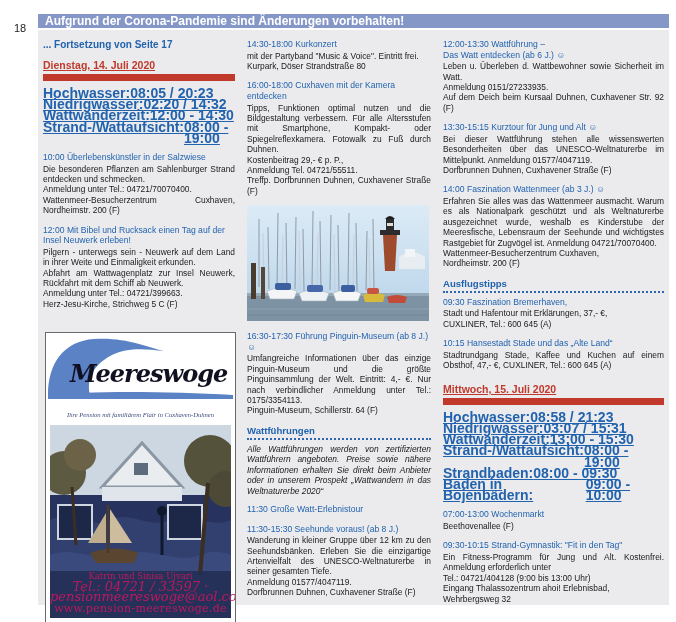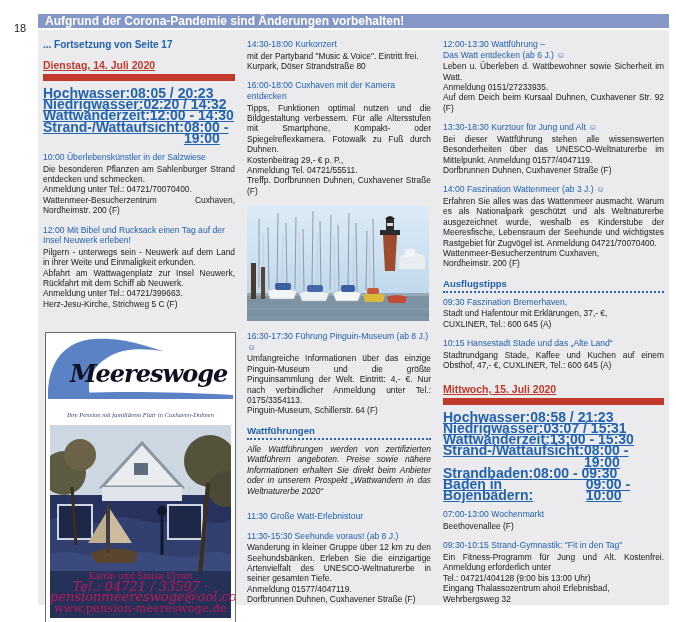--- a/index.html
+++ b/index.html
@@ -29,21 +29,21 @@
   .tide-row{display:flex;justify-content:flex-start;color:#2263ae;font-weight:bold;
     font-size:14px;line-height:11.2px;text-decoration:underline;}
   .ev{margin-bottom:9px;}
   .ev-title{color:#2263ae;font-weight:normal;font-size:8.6px;line-height:10.6px;
     white-space:pre-line;margin-bottom:1px;}
   .ev-body{font-size:8.4px;line-height:10.4px;white-space:pre-line;text-align:justify;}
   .section-head{
     color:#2263ae;font-weight:bold;font-size:9.6px;line-height:11px;
     border-bottom:2px dotted #2f66b0;padding-bottom:2px;margin-bottom:4px;
   }
-  .note{font-size:8.4px;line-height:10.4px;font-style:italic;text-align:justify;margin-bottom:15px;}
+  .note{font-size:8.4px;line-height:10.4px;font-style:italic;text-align:justify;margin-bottom:8px;}
 
   .photo{margin:3px 0 10px 0;line-height:0;}
 
   
   .ad{
     position:absolute;left:2px;top:293px;width:191px;height:292px;
     background:#ffffff;border:1px solid #6a6a6a;box-sizing:border-box;overflow:hidden;
   }
   .ad-logo-wrap{position:relative;height:76px;}
   .ad-logo-text{
@@ -257,21 +257,21 @@
 
   <div class="col col3">
     <div class="ev">
       <div class="ev-title">12:00-13:30 Wattführung –
 Das Watt entdecken (ab 6 J.) ☺</div>
       <div class="ev-body">Leben u. Überleben d. Wattbewohner sowie Sicherheit im Watt.
 Anmeldung 0151/27233935.
 Auf dem Deich beim Kursaal Duhnen, Cuxhavener Str. 92 (F)</div>
     </div>
     <div class="ev">
-      <div class="ev-title">13:30-18:30 Kurztour für Jung und Alt ☺</div>
+      <div class="ev-title">13:30-15:15 Kurztour für Jung und Alt ☺</div>
       <div class="ev-body">Bei dieser Wattführung stehen alle wissenswerten Besonderheiten über das UNESCO-Weltnaturerbe im Mittelpunkt. Anmeldung 01577/4047119.
 Dorfbrunnen Duhnen, Cuxhavener Straße (F)</div>
     </div>
     <div class="ev">
       <div class="ev-title">14:00 Faszination Wattenmeer (ab 3 J.) ☺</div>
       <div class="ev-body">Erfahren Sie alles was das Wattenmeer ausmacht. Warum es als Nationalpark geschützt und als Weltnaturerbe ausgezeichnet wurde, weshalb es Kinderstube der Meeresfische, Lebensraum der Seehunde und wichtigstes Rastgebiet für Zugvögel ist. Anmeldung 04721/70070400.
 Wattenmeer-Besucherzentrum Cuxhaven,
 Nordheimstr. 200 (F)</div>
     </div>
     <div class="section-head">Ausflugstipps</div>

